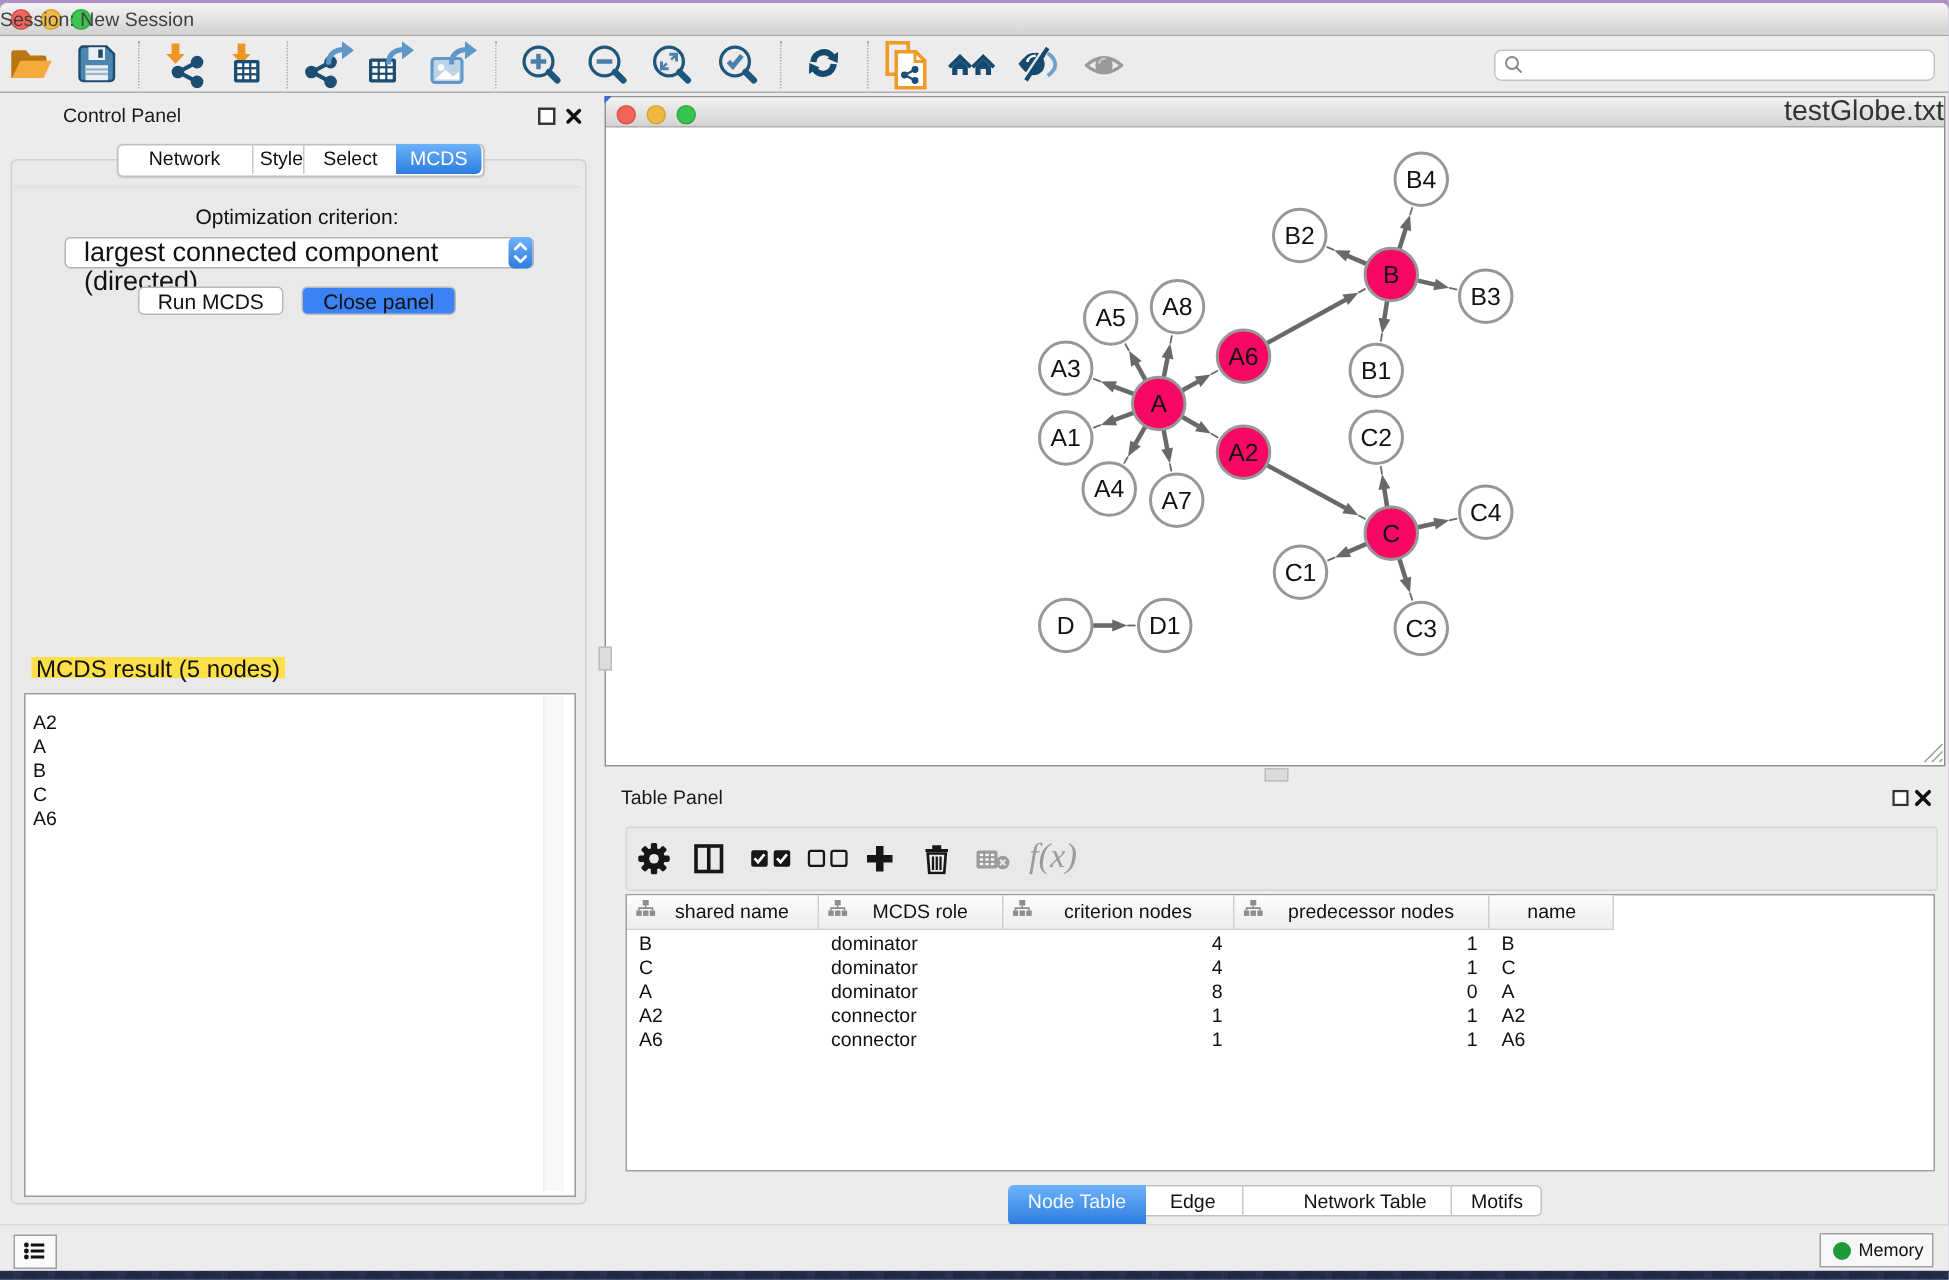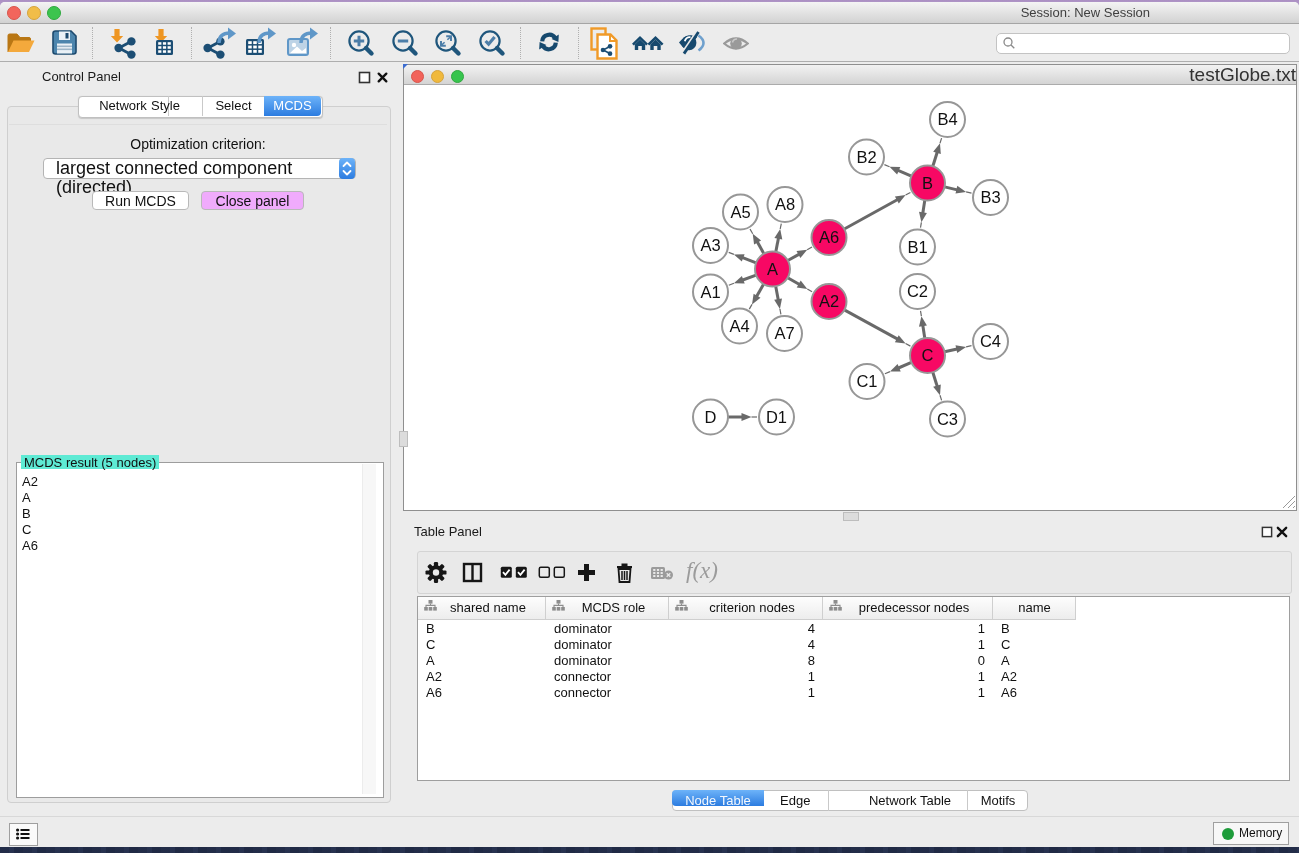--- a/index.html
+++ b/index.html
@@ -10,21 +10,21 @@
 <div class="abs" style="left:0;top:0;width:1299px;height:10px;background:linear-gradient(#ab8fc3,#bca9d0);"></div>
 <div class="abs" style="left:0;top:847px;width:1299px;height:6px;background:#28324c;"></div>
 <div class="abs" style="left:0;top:847px;width:1299px;height:6px;background:repeating-linear-gradient(90deg,#222c48 0 9px,#273250 9px 14px,#1f2944 14px 23px);opacity:.9"></div>
 
 <div class="abs" style="left:0;top:2px;width:1299px;height:845px;background:#ececec;border-radius:5px 5px 0 0;"></div>
 
 <div class="abs" style="left:0;top:2px;width:1299px;height:21px;background:linear-gradient(#f4f4f4,#d2d2d2);border-bottom:1px solid #a5a5a5;border-radius:5px 5px 0 0;"></div>
 <div class="tl" style="left:7px;top:6px;background:#f2655c;border:0.5px solid #d8554c;"></div>
 <div class="tl" style="left:27px;top:6px;background:#f1bd48;border:0.5px solid #d6a33c;"></div>
 <div class="tl" style="left:47px;top:6px;background:#3cc44e;border:0.5px solid #2fa93f;"></div>
-<div class="abs" style="left:0;top:2px;width:1150px;height:21px;line-height:21px;text-align:right;font-size:13px;color:#404040;">Session: New Session</div>
+<div class="abs" style="left:0;top:2px;width:1150px;height:21px;line-height:21px;text-align:left;font-size:13px;color:#404040;">Session: New Session</div>
 
 <div class="abs" style="left:0;top:24px;width:1299px;height:38px;background:#ececec;border-bottom:1px solid #aeaeae;box-sizing:border-box;"></div>
 <svg class="abs" style="left:6px;top:30px;" width="30" height="26" viewBox="0 0 30 26">
     <path d="M2 22 V5.5 a1.5 1.5 0 0 1 1.5 -1.5 h7.5 l3 3.5 h9 a1.5 1.5 0 0 1 1.5 1.5 V12" fill="#b97714" stroke="#b97714"></path>
     <path d="M2 22 L7.5 10.5 h21 L23 22 z" fill="#f4a93c"></path>
   </svg>
 <svg class="abs" style="left:51px;top:29px;" width="27" height="27" viewBox="0 0 27 27">
     <path d="M2 4.5 a2.5 2.5 0 0 1 2.5 -2.5 H20 L25 7 V22.5 a2.5 2.5 0 0 1 -2.5 2.5 H4.5 a2.5 2.5 0 0 1 -2.5 -2.5 z" fill="#4c85ad" stroke="#1d4a6e" stroke-width="1.6"></path>
     <rect x="8" y="2.5" width="11" height="8.5" fill="#eaf1f6"></rect>
     <rect x="14.5" y="4" width="3" height="5.5" fill="#1d4a6e"></rect>
@@ -159,37 +159,37 @@
 <svg class="abs" style="left:377px;top:72px;" width="11" height="11" viewBox="0 0 13 13">
  <path d="M2 2 L11 11 M11 2 L2 11" stroke="#111" stroke-width="2.8" stroke-linecap="round"></path>
 </svg>
 
 <div class="abs" style="left:7px;top:106px;width:382px;height:695px;background:#e9e9e9;border:1px solid #cfcfcf;border-radius:4px;"></div>
 
 <div class="abs" style="left:9px;top:124px;width:378px;height:1px;background:#dedede;"></div>
 
 <div class="abs" style="left:78px;top:96px;width:243px;height:20px;background:#fff;border:1px solid #c0c0c0;border-radius:4px;box-shadow:0 .5px 1px rgba(0,0,0,.15);"></div>
 <div class="abs" style="left:78px;top:96px;width:91px;height:20px;line-height:20px;text-align:center;font-size:13px;color:#111;border-right:1px solid #c9c9c9;box-sizing:border-box;">Network</div>
-<div class="abs" style="left:151px;top:96px;width:52px;height:20px;line-height:20px;text-align:left;font-size:13px;color:#111;border-right:1px solid #c9c9c9;box-sizing:border-box;">Style</div>
+<div class="abs" style="left:151px;top:96px;width:52px;height:20px;line-height:20px;text-align:right;font-size:13px;color:#111;border-right:1px solid #c9c9c9;box-sizing:border-box;">Style</div>
 <div class="abs" style="left:203px;top:96px;width:61px;height:20px;line-height:20px;text-align:center;font-size:13px;color:#111;">Select</div>
 <div class="abs" style="left:264px;top:96px;width:57px;height:20px;line-height:20px;text-align:center;font-size:13px;color:#fff;background:linear-gradient(#6db3f9,#2c7ce0);border-radius:0 4px 4px 0;">MCDS</div>
 
 <div class="abs" style="left:0px;top:136px;width:396px;height:16px;text-align:center;font-size:14px;color:#111;">Optimization criterion:</div>
 <div class="abs" style="left:43px;top:158px;width:311px;height:19px;background:#fff;border:1px solid #b4b4b4;border-radius:4px;"></div>
 <div class="abs" style="left:56px;top:159px;width:290px;height:19px;line-height:19px;font-size:18px;color:#111;">largest connected component (directed)</div>
 <div class="abs" style="left:339px;top:158px;width:16px;height:21px;background:linear-gradient(#6db3f9,#2c7ce0);border-radius:4px;"></div>
 <svg class="abs" style="left:339px;top:158px;" width="16" height="21" viewBox="0 0 16 21">
  <path d="M4.5 8 L8 4.5 L11.5 8" fill="none" stroke="#fff" stroke-width="1.8" stroke-linecap="round" stroke-linejoin="round"></path>
  <path d="M4.5 13 L8 16.5 L11.5 13" fill="none" stroke="#fff" stroke-width="1.8" stroke-linecap="round" stroke-linejoin="round"></path>
 </svg>
 <div class="abs" style="left:92px;top:191px;width:97px;height:19px;background:#fff;border:1px solid #b9b9b9;border-radius:4px;text-align:center;line-height:19px;font-size:14px;color:#111;box-sizing:border-box;">Run MCDS</div>
-<div class="abs" style="left:201px;top:191px;width:103px;height:19px;background:#f0abfc;border:1px solid #b9b9b9;border-radius:4px;text-align:center;line-height:19px;font-size:14px;color:#111;box-sizing:border-box;">Close panel</div>
+<div class="abs" style="left:201px;top:191px;width:103px;height:19px;background:#3b82f6;border:1px solid #b9b9b9;border-radius:4px;text-align:center;line-height:19px;font-size:14px;color:#111;box-sizing:border-box;">Close panel</div>
 
 <div class="abs" style="left:16px;top:462px;width:366px;height:334px;border:1px solid #9d9d9d;background:#fff;"></div>
-<div class="abs" style="left:21px;top:455px;height:14px;background:#5eead4;padding:0 3px;font-size:13px;color:#111;">MCDS result (5 nodes)</div>
+<div class="abs" style="left:21px;top:438px;height:14px;background:#fde047;padding:0 3px;font-size:16px;color:#111;">MCDS result (5 nodes)</div>
 <div class="abs" style="left:18px;top:474px;width:340px;font-size:13px;color:#111;line-height:16px;padding-left:4px;">A2<br>A<br>B<br>C<br>A6</div>
 <div class="abs" style="left:362px;top:464px;width:13px;height:330px;background:#f7f7f7;border-left:1px solid #ececec;"></div>
 
 <div class="abs" style="left:403px;top:64px;width:894px;height:447px;background:#fff;border:1px solid #8f8f8f;box-sizing:border-box;"></div>
 <div class="abs" style="left:404px;top:65px;width:892px;height:20px;background:linear-gradient(#f2f2f2,#d4d4d4);border-bottom:1px solid #ababab;box-sizing:border-box;"></div>
 <div class="tl" style="left:411px;top:69.5px;width:11px;height:11px;background:#f2635a;border:.5px solid #d8554c;"></div>
 <div class="tl" style="left:431px;top:69.5px;width:11px;height:11px;background:#f0b93d;border:.5px solid #d6a33c;"></div>
 <div class="tl" style="left:451px;top:69.5px;width:11px;height:11px;background:#37c44e;border:.5px solid #2fa93f;"></div>
 <div class="abs" style="left:404px;top:65px;width:892px;height:20px;line-height:20px;text-align:right;font-size:19px;color:#333;">testGlobe.txt</div>
 
@@ -434,21 +434,21 @@
 <div class="abs" style="left:669px;top:669px;width:146px;font-size:13px;color:#111;text-align:right;">1</div>
 <div class="abs" style="left:823px;top:669px;width:162px;font-size:13px;color:#111;text-align:right;">1</div>
 <div class="abs" style="left:1001px;top:669px;width:60px;font-size:13px;color:#111;">A2</div>
 <div class="abs" style="left:426px;top:685px;width:110px;font-size:13px;color:#111;">A6</div>
 <div class="abs" style="left:554px;top:685px;width:110px;font-size:13px;color:#111;">connector</div>
 <div class="abs" style="left:669px;top:685px;width:146px;font-size:13px;color:#111;text-align:right;">1</div>
 <div class="abs" style="left:823px;top:685px;width:162px;font-size:13px;color:#111;text-align:right;">1</div>
 <div class="abs" style="left:1001px;top:685px;width:60px;font-size:13px;color:#111;">A6</div>
 
 <div class="abs" style="left:672px;top:790px;width:356px;height:21px;background:#fff;border:1px solid #c0c0c0;border-radius:4px;box-sizing:border-box;"></div>
-<div class="abs" style="left:672px;top:790px;width:92px;height:16px;line-height:21px;text-align:center;font-size:13px;color:#f4f8fd;background:linear-gradient(#6db3f9,#2c7ce0);border-radius:4px 0 0 4px;">Node Table</div>
+<div class="abs" style="left:672px;top:790px;width:92px;height:27px;line-height:21px;text-align:center;font-size:13px;color:#f4f8fd;background:linear-gradient(#6db3f9,#2c7ce0);border-radius:4px 0 0 4px;">Node Table</div>
 <div class="abs" style="left:740px;top:790px;width:89px;height:21px;line-height:21px;font-size:13px;color:#111;border-right:1px solid #c9c9c9;box-sizing:border-box;padding-left:40px;">Edge Table</div>
 <div class="abs" style="left:853px;top:790px;width:115px;height:21px;line-height:21px;text-align:center;font-size:13px;color:#111;border-right:1px solid #c9c9c9;box-sizing:border-box;">Network Table</div>
 <div class="abs" style="left:968px;top:790px;width:60px;height:21px;line-height:21px;text-align:center;font-size:13px;color:#111;">Motifs</div>
 
 <div class="abs" style="left:0;top:816px;width:1299px;height:30px;background:#ececec;border-top:1px solid #d8d8d8;"></div>
 <div class="abs" style="left:9px;top:823px;width:27px;height:21px;background:#fafafa;border:1px solid #9f9f9f;"></div>
 <svg class="abs" style="left:16px;top:828px;" width="14" height="12" viewBox="0 0 14 12">
  <circle cx="1.6" cy="2" r="1.6" fill="#111"></circle>
     <circle cx="1.6" cy="6" r="1.6" fill="#111"></circle>
     <circle cx="1.6" cy="10" r="1.6" fill="#111"></circle>

